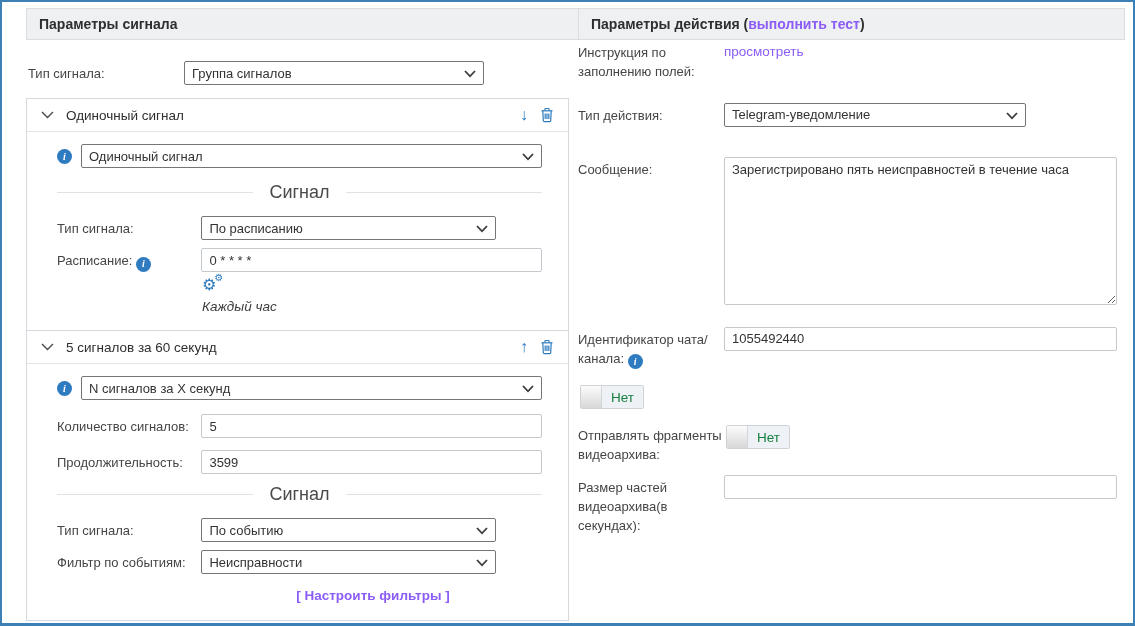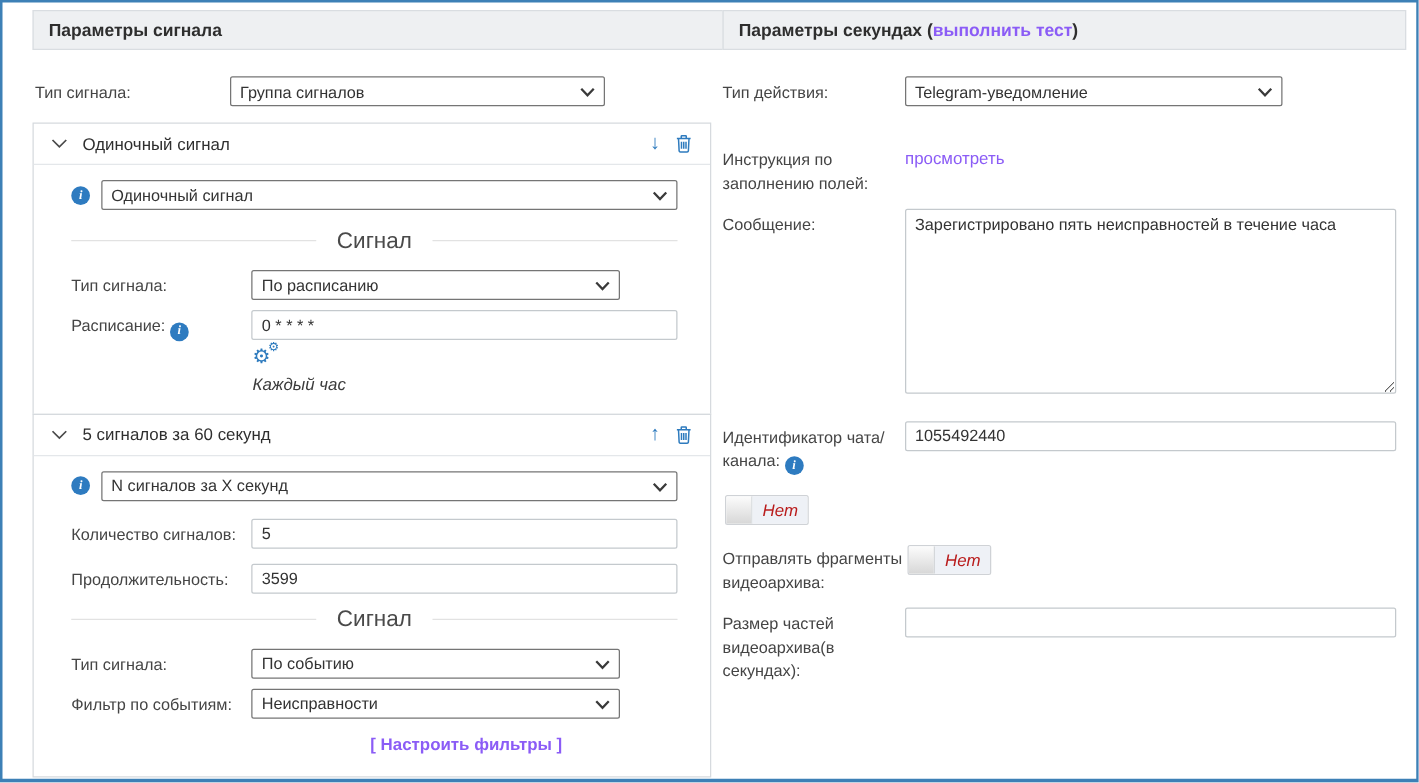--- a/index.html
+++ b/index.html
@@ -102,22 +102,22 @@
   .panel-right .sel.w302 { width:302px; }
   .panel-right .ctl { padding-right:8px; }
 
   
   .switch {
     display:inline-flex; height:24px; border:1px solid #cfd2d6; border-radius:2px;
     overflow:hidden; cursor:pointer; margin-left:2px; margin-top:2px;
   }
   .switch .knob { width:21px; background:linear-gradient(#fcfcfc,#d7d7d7); border-right:1px solid #d4d7da; }
   .switch .state {
-    min-width:41px; background:#eef1f6; color:#b91c1c; font-size:13.5px;
-    display:flex; align-items:center; justify-content:center; padding:0 8px;font-style:italic;
+    min-width:41px; background:#eef1f6; color:#15803d; font-size:13.5px;
+    display:flex; align-items:center; justify-content:center; padding:0 8px;
   }
 </style>
 </head>
 <body>
 
 <div class="frame">
 
   <div class="panel panel-left">
     <div class="panel-header">
       <span>Параметры сигнала</span>
@@ -280,46 +280,46 @@
 
         <div class="filters-link-row">
           <a class="link">[ Настроить фильтры ]</a>
         </div>
       </div>
     </div>
   </div>
 
   <div class="panel panel-right">
     <div class="panel-header">
-      <span>Параметры секундах (</span>
+      <span>Параметры действия (</span>
         <a class="link">выполнить тест</a>
         <span>)</span>
+    </div>
+
+    <div class="fieldrow row-instr">
+      <div class="lbl">Инструкция по заполнению полей:</div>
+      <div class="ctl">
+        <a class="link" style="font-size:13.5px;">просмотреть</a>
+      </div>
     </div>
 
     <div class="fieldrow row-action">
       <div class="lbl">Тип действия:</div>
       <div class="ctl">
         <span class="sel w302" style="display:inline-block;">
           <select>
             <option>Telegram-уведомление</option>
           </select>
           <svg class="sel-arrow" width="12" height="8" viewBox="0 0 12 8" fill="none" stroke="#3a3a3a" stroke-width="1.8">
               <path d="M1 1 l5 5.3 L11 1"></path>
             </svg>
         </span>
       </div>
     </div>
 
-    <div class="fieldrow row-instr">
-      <div class="lbl">Инструкция по заполнению полей:</div>
-      <div class="ctl">
-        <a class="link" style="font-size:13.5px;">просмотреть</a>
-      </div>
-    </div>
-
     <div class="fieldrow row-message">
       <div class="lbl">Сообщение:</div>
       <div class="ctl">
         <textarea class="txt" style="">Зарегистрировано пять неисправностей в течение часа</textarea>
       </div>
     </div>
 
     <div class="fieldrow row-chat">
       <div class="lbl">
         <span>Идентификатор чата/канала:</span>

